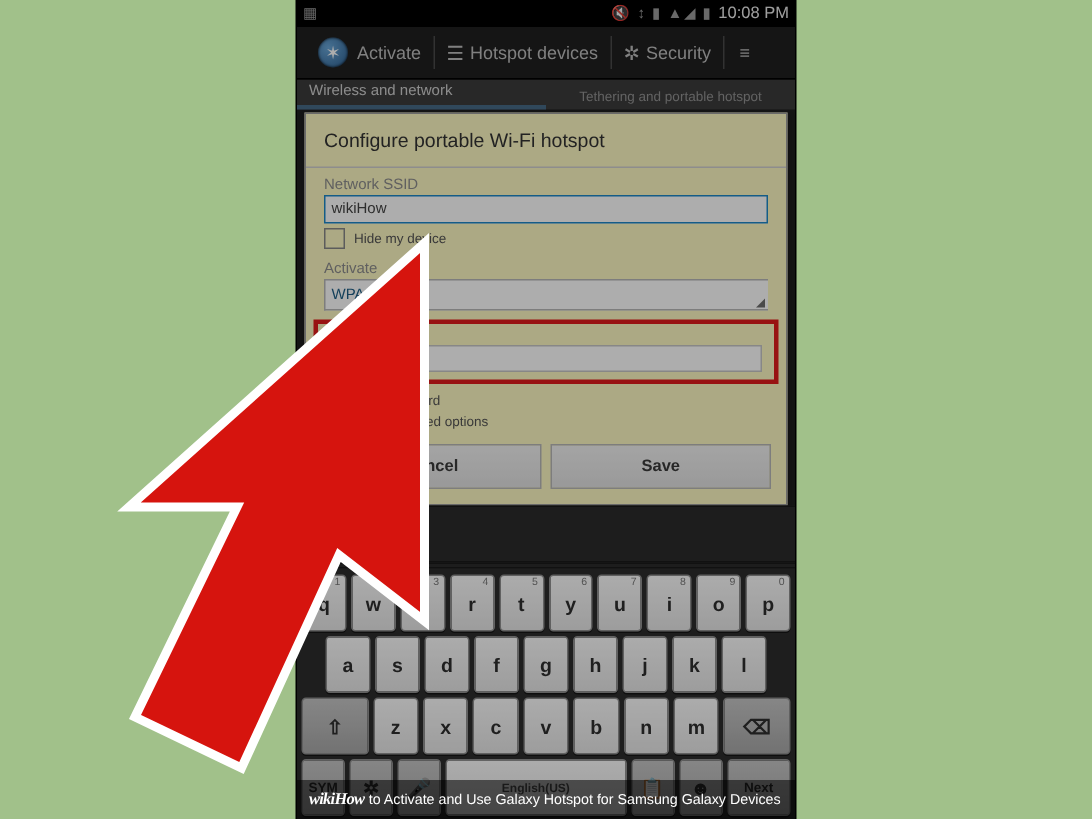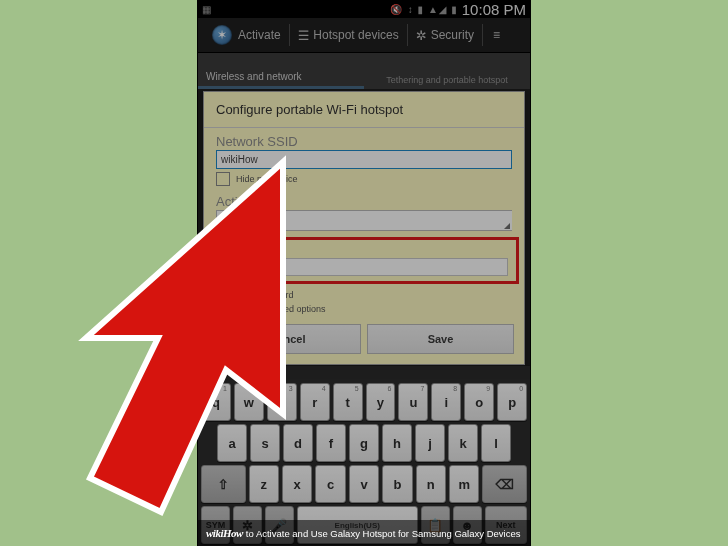--- a/index.html
+++ b/index.html
@@ -15,54 +15,54 @@
   box-shadow:0 0 0 1px #000;
 }
 
 .status{
   height:18px;background:#000;color:#9b9b9b;
   display:flex;align-items:center;font-size:10px;
   padding:0 4px;position:relative;
 }
 .status .spacer{flex:1}
 .status .icns{letter-spacing:1px;font-size:10px}
-.status .clock{color:#eaeaea;font-size:15px;margin-left:4px}
+.status .clock{color:#eaeaea;font-size:11px;margin-left:4px}
 
 .actionbar{
   height:34px;background:#1f1f1f;color:#bdbdbd;
   display:flex;align-items:center;border-bottom:1px solid #000;
   font-size:12px;position:relative;
 }
 .gearcircle{
   width:20px;height:20px;border-radius:50%;
   background:radial-gradient(circle at 35% 35%,#6aa7d8,#2b5d8e);
   margin:0 6px 0 6px;box-shadow:inset 0 0 2px #000;
   display:flex;align-items:center;justify-content:center;
 }
 .gearcircle span{font-size:12px;color:#fff}
 .ab-item{display:flex;align-items:center;padding:0 8px;height:100%}
 .divider{width:1px;height:22px;background:#4a4a4a}
 .ab-ico{margin-right:4px;font-size:13px}
 
 .tabrow{
-  height:36px;background:#3c3c3c;color:#929292;
+  height:20px;background:#3c3c3c;color:#929292;
   display:flex;font-size:10px;align-items:flex-end;
 }
 .tab{flex:1;padding:0 8px 4px 8px}
 .tab.active{color:#cfcfcf;border-bottom:3px solid #476b87}
 
 .dialog{
   background:#fef9c3;margin:2px 5px 0 5px;
   border:1px solid #9d9d9d;padding:0 0 2px 0;
   box-shadow:0 2px 4px rgba(0,0,0,.4);
 }
 .dlg-title{font-size:13px;color:#333;padding:10px 12px 10px 12px}
 .dlg-hr{height:1px;background:#d0d0d0;margin:0 0 4px 0}
 .field{padding:2px 12px 2px 12px}
-.lbl{font-size:13px;color:#8e8e8e;margin-bottom:1px}
+.lbl{font-size:10px;color:#8e8e8e;margin-bottom:1px}
 .input{
   border:1px solid #1e88c7;background:#fff;padding:3px 4px;
   font-size:10px;color:#444;
 }
 .ssid-row{display:flex;align-items:center;margin-top:3px}
 .chk{
   width:12px;height:12px;border:1px solid #888;margin-right:6px;
 }
 .sec-select{
   border:1px solid #b8b8b8;border-right:0;background:#fff;

